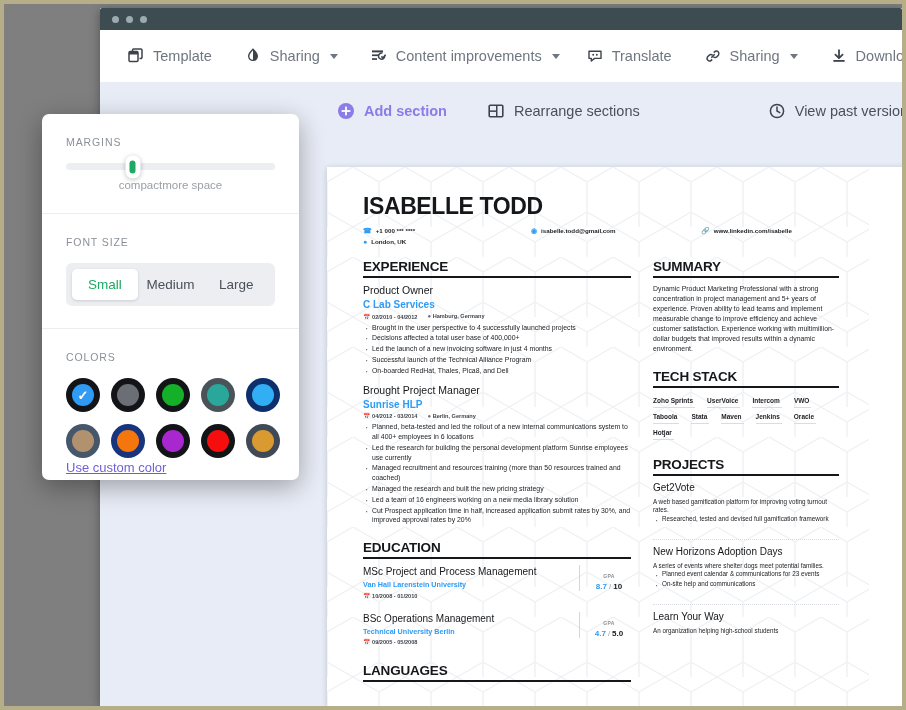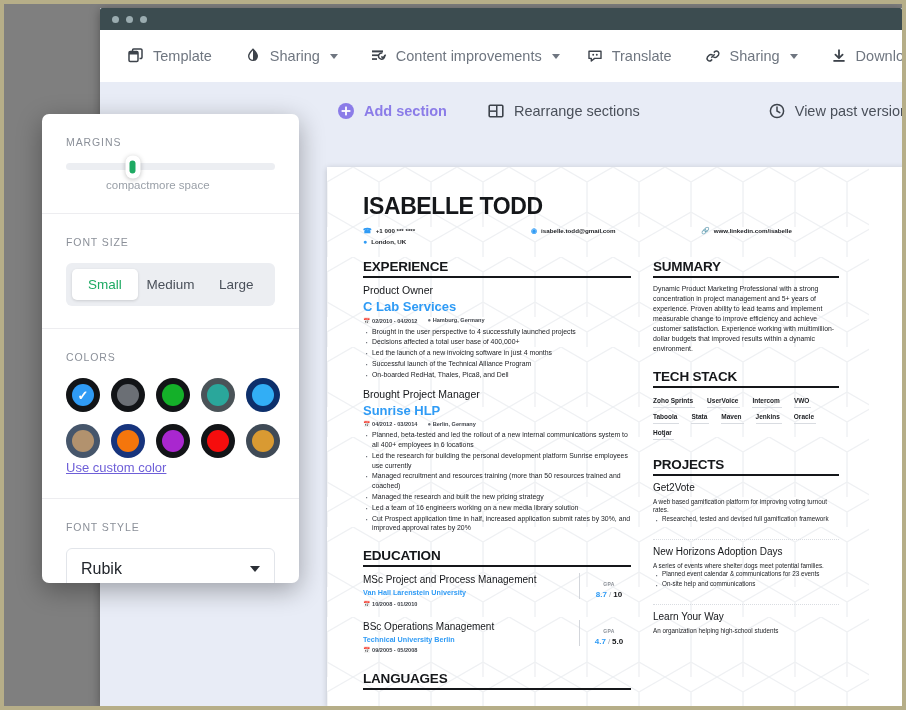--- a/index.html
+++ b/index.html
@@ -118,21 +118,21 @@
   .sec-h {
     font-size: 13.5px; font-weight: bold; color: #15171a;
     letter-spacing: -.2px;
     border-bottom: 2.2px solid #15171a;
     padding-bottom: 2px;
     margin-bottom: 6px;
   }
   .sec + .sec { margin-top: 15px; }
 
   .job-title { font-size: 10.5px; color: #15171a; line-height: 1.25; }
-  .job-org { font-size: 13px; font-weight: bold; color: #2f9bf5; margin-top: 2px; }
+  .job-org { font-size: 10px; font-weight: bold; color: #2f9bf5; margin-top: 2px; }
   .job-meta {
     display: flex; gap: 10px; align-items: center;
     font-size: 5.6px; color: #41454c; font-weight: bold;
     margin-top: 2.5px; margin-bottom: 3px;
   }
   .job-meta .mico { color: #6b7079; font-size: 6px; }
   ul.bullets { list-style: none; }
   ul.bullets li {
     position: relative;
     padding-left: 9px;
@@ -180,21 +180,21 @@
   
   .proj-name { font-size: 10px; color: #15171a; line-height: 1.25; }
   .proj-desc { font-size: 6.3px; color: #1b1d21; line-height: 1.4; margin-top: 3px; }
   .proj + .proj { border-top: 1px dotted #d9dce1; margin-top: 15px; padding-top: 6px; }
   .proj ul.bullets li { font-size: 6.3px; }
 
   
   #settings-panel {
     position: absolute;
     left: 38px; top: 110px;
-    width: 257px; height: 469px;
+    width: 257px; height: 366px;
     background: #fff;
     border-radius: 7px;
     box-shadow: 0 7px 26px rgba(0,0,0,.33);
     overflow: hidden;
   }
   .sp-block { padding: 22px 24px; }
   .sp-block + .sp-block { border-top: 1px solid #ededf0; }
   .sp-label {
     font-size: 10.5px; color: #8b9099; letter-spacing: .9px;
     font-weight: normal; margin-bottom: 15px;
@@ -209,22 +209,22 @@
     width: 15px; height: 23px;
     background: #fff; border-radius: 7px;
     box-shadow: 0 1px 5px rgba(0,0,0,.25);
     display: flex; align-items: center; justify-content: center;
   }
   .slider-thumb i {
     display: block; width: 6px; height: 13px;
     background: #1eaa63; border-radius: 3px;
   }
   .slider-ends {
-    display: flex; justify-content: flex-start;
-    margin-top: 9px; font-size: 11.5px; color: #9aa0a8; margin-left: 40px;
+    display: flex; justify-content: center;
+    margin-top: 9px; font-size: 11.5px; color: #9aa0a8;
   }
   .seg {
     display: flex; background: #eceef2; border-radius: 6px; padding: 6px;
   }
   .seg div {
     flex: 1 1 0; text-align: center;
     font-size: 13.5px; color: #4a505a;
     padding: 8px 0; border-radius: 5px;
   }
   .seg div.active {

